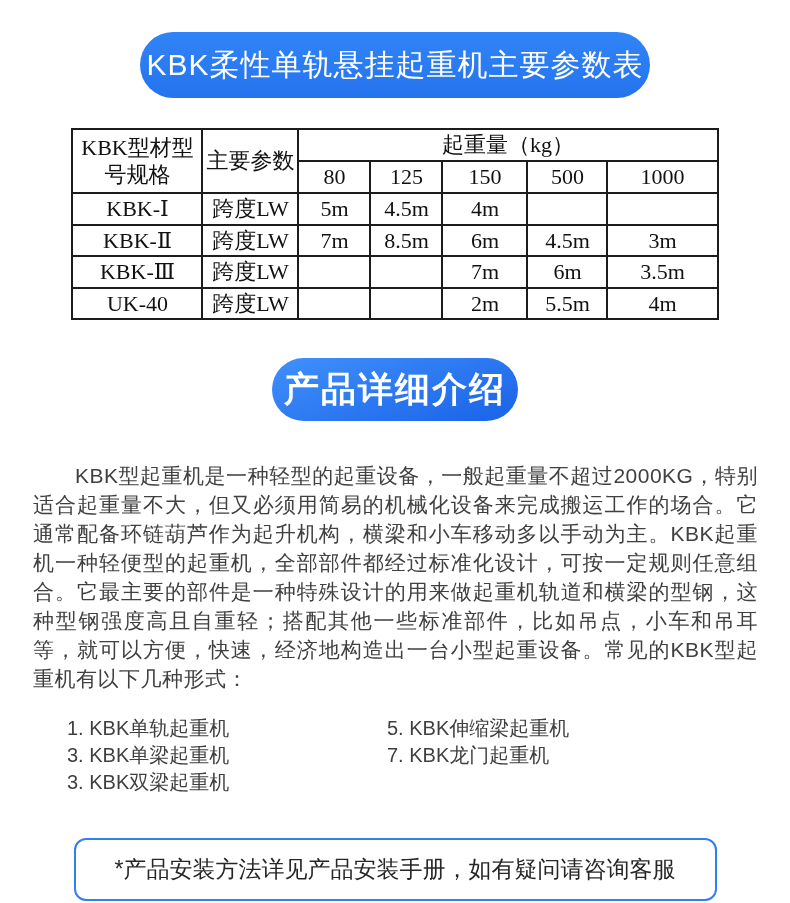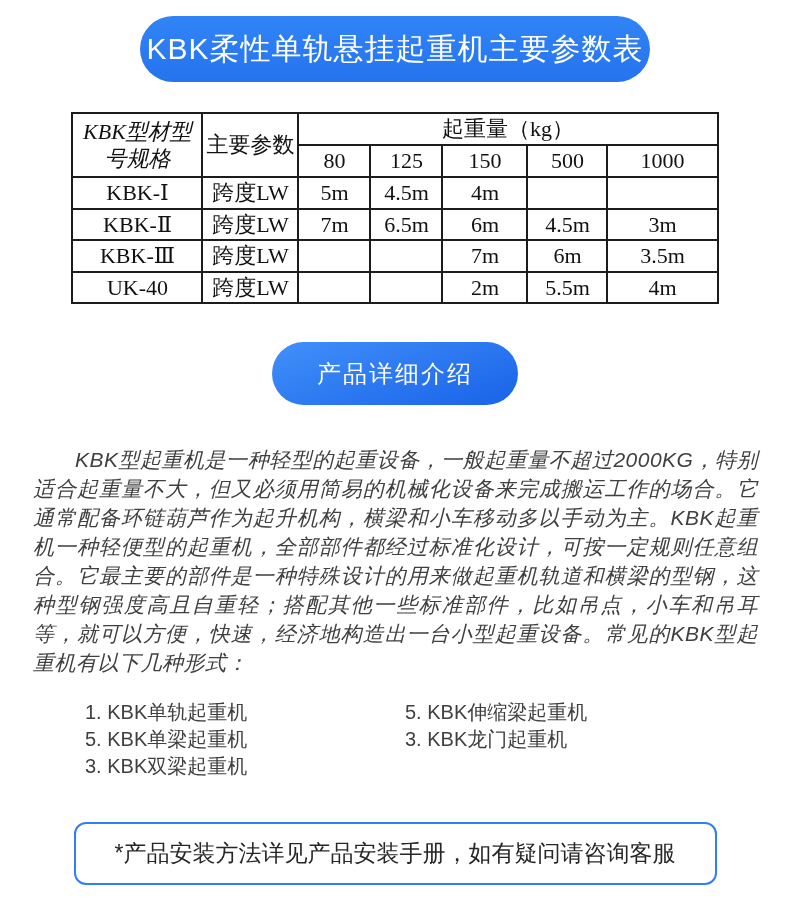--- a/index.html
+++ b/index.html
@@ -7,21 +7,21 @@
   body {
     width: 790px;
     height: 903px;
     margin: 0 auto;
     font-family: "Liberation Sans", "DejaVu Sans", sans-serif;
     overflow: hidden;
   }
 
   
   .banner {
-    margin: 16px auto 0;
+    margin: 32px auto 0;
     width: 510px;
     height: 66px;
     border-radius: 33px;
     background: linear-gradient(180deg, #3184f6 0%, #2573ef 100%);
     display: flex;
     align-items: center;
     justify-content: center;
   }
   .banner span {
     color: #ffffff;
@@ -42,60 +42,60 @@
   table.ptable td {
     border: 2px solid #1c1c1c;
     text-align: center;
     vertical-align: middle;
     font-size: 22px;
     line-height: 1.25;
     padding: 1px 2px;
     overflow: hidden;
     white-space: nowrap;
   }
-  table.ptable td.wrap { white-space: normal; font-style: italic; }
+  table.ptable td.wrap { white-space: normal; }
   tr.hdr1 td { height: 32px; }
   tr.hdr2 td { height: 32px; margin-left: 28px; }
   tr.datarow td { height: 29px; }
 
   
   .detail-btn {
     margin: 38px auto 0;
     width: 246px;
     height: 63px;
     border-radius: 32px;
     background: linear-gradient(160deg, #4190fa 0%, #1d67ea 90%);
     display: flex;
     align-items: center;
     justify-content: center;
     cursor: pointer;
   }
   .detail-btn span {
     color: #ffffff;
-    font-size: 24px;
+    font-size: 35px;
     letter-spacing: 2px;
     white-space: nowrap;
+    font-weight: bold;
   }
 
   
   .intro {
     margin: 40px 32px 0 33px;
     font-size: 21px;
     line-height: 29px;
     color: #404040;
     text-align: justify;
     text-indent: 2em;
     letter-spacing: 0.5px;
-    font-style: italic;
   }
 
   
   .types {
     margin-top: 22px;
-    padding-left: 85px;
+    padding-left: 67px;
     display: flex;
   }
   .types ul {
     list-style: none;
   }
   .types ul.left-col { width: 320px; }
   .types li {
     font-size: 20px;
     line-height: 27px;
     color: #3f3f3f;
@@ -156,21 +156,21 @@
       <td>5m</td>
       <td>4.5m</td>
       <td>4m</td>
       <td></td>
       <td></td>
     </tr>
     <tr class="datarow">
       <td>KBK-Ⅱ</td>
       <td>跨度LW</td>
       <td>7m</td>
-      <td>6.5m</td>
+      <td>8.5m</td>
       <td>6m</td>
       <td>4.5m</td>
       <td>3m</td>
     </tr>
     <tr class="datarow">
       <td>KBK-Ⅲ</td>
       <td>跨度LW</td>
       <td></td>
       <td></td>
       <td>7m</td>
@@ -191,24 +191,24 @@
 
 <div class="detail-btn">
   <span>产品详细介绍</span>
 </div>
 
 <p class="intro">KBK型起重机是一种轻型的起重设备，一般起重量不超过2000KG，特别适合起重量不大，但又必须用简易的机械化设备来完成搬运工作的场合。它通常配备环链葫芦作为起升机构，横梁和小车移动多以手动为主。KBK起重机一种轻便型的起重机，全部部件都经过标准化设计，可按一定规则任意组合。它最主要的部件是一种特殊设计的用来做起重机轨道和横梁的型钢，这种型钢强度高且自重轻；搭配其他一些标准部件，比如吊点，小车和吊耳等，就可以方便，快速，经济地构造出一台小型起重设备。常见的KBK型起重机有以下几种形式：</p>
 
 <div class="types">
   <ul class="left-col">
     <li>1. KBK单轨起重机</li>
-    <li>5. KBK单梁起重机</li>
+    <li>3. KBK单梁起重机</li>
     <li>3. KBK双梁起重机</li>
   </ul>
   <ul class="right-col">
     <li>5. KBK伸缩梁起重机</li>
-    <li>3. KBK龙门起重机</li>
+    <li>7. KBK龙门起重机</li>
   </ul>
 </div>
 
 <div class="note">
   <span>*产品安装方法详见产品安装手册，如有疑问请咨询客服</span>
 </div>
 
 </body></html>

